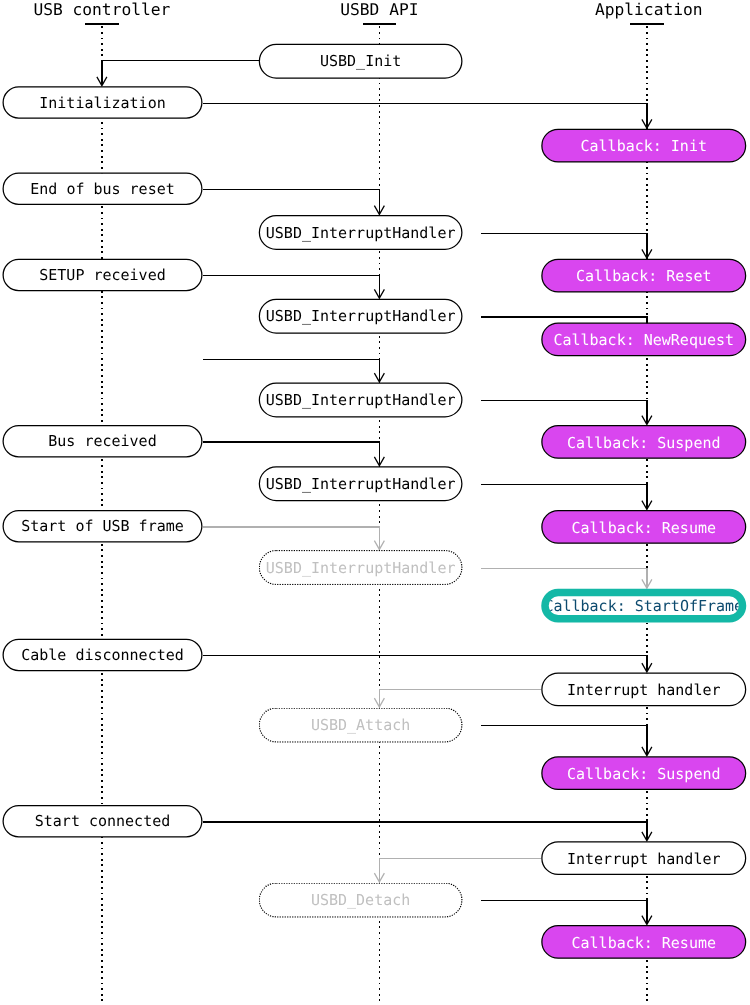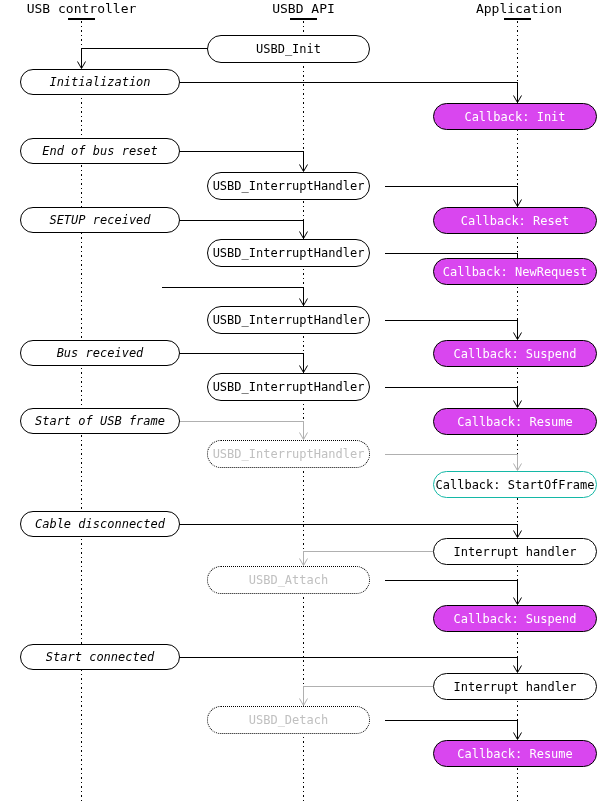--- a/index.html
+++ b/index.html
@@ -20,26 +20,26 @@
   .hdr{
     position:absolute;top:1px;transform:translateX(-50%);
     font-size:13px;color:#000;white-space:nowrap;
   }
   .box{
     position:absolute;box-sizing:border-box;
     display:flex;align-items:center;justify-content:center;
     border:1px solid #000;border-radius:14px;background:#fff;
     font-size:12px;color:#000;white-space:nowrap;overflow:hidden;
   }
-  .evt{left:20px;width:160px;height:26px;font-style:italic;}
+  .evt{left:2px;width:160px;height:26px;}
   .api{left:207px;width:163px;height:28px;}
   .app{left:433px;width:164px;height:27px;}
   .callback{background:#d946ef;color:#fff;border-color:#000;}
   .ghost-api{border:1px dotted #000;color:#c0c0c0;}
-  .ghost-callback{border:1px solid #14b8a6;color:#000000;}
+  .ghost-callback{border:6px solid #14b8a6;color:#0c4a6e;}
 </style>
 </head>
 <body>
 
 <div id="stage">
 
   <svg id="wires" width="600" height="804" viewBox="0 0 600 804">
 
     <line class="lifeline" x1="81.5" y1="21" x2="81.5" y2="801"></line>
     <line class="lifeline" x1="303.5" y1="21" x2="303.5" y2="801"></line>

